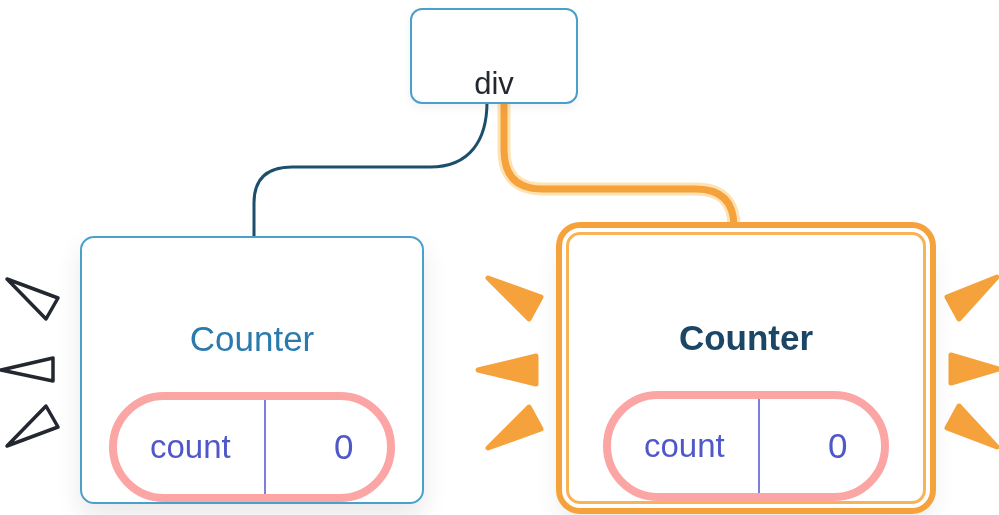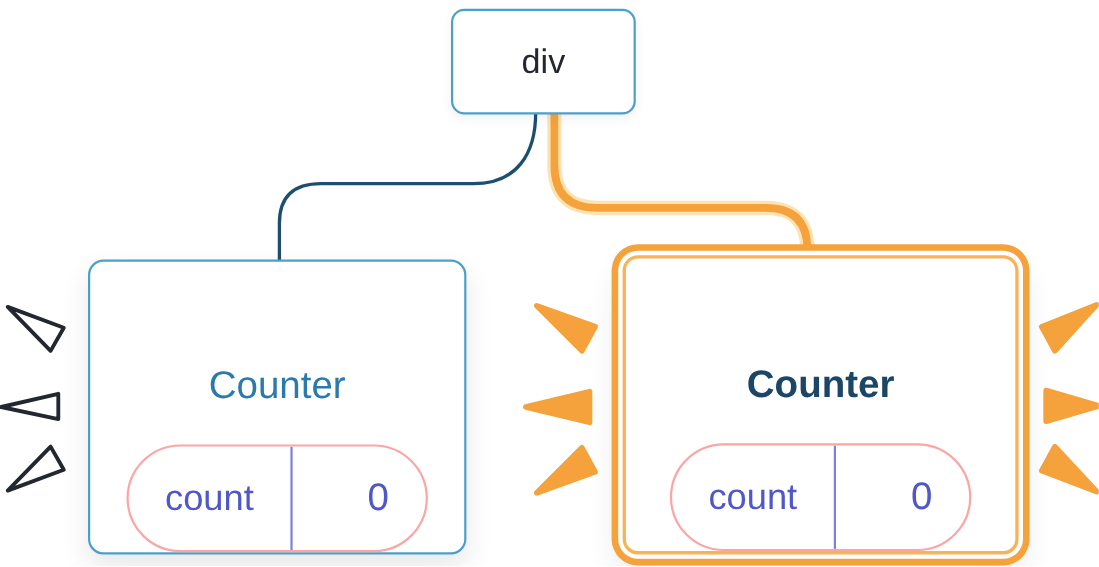--- a/index.html
+++ b/index.html
@@ -23,21 +23,21 @@
     pointer-events: none;
   }
   .node-root {
     position: absolute;
     left: 410px; top: 8px;
     width: 164px; height: 92px;
     background: #ffffff;
     border: 2.5px solid #4BA0CB;
     border-radius: 12px;
     display: flex;
-    align-items: center;
+    align-items: flex-end;
     justify-content: center;
     z-index: 2;
     box-shadow: 0 4px 10px rgba(35,39,47,0.06);
   }
   .node-root .root-label {
     font-size: 31px;
     color: #23272F;
   }
   .card {
     position: absolute;
@@ -71,21 +71,21 @@
     color: #2B7AAE;
     font-weight: 500;
   }
   .title-right {
     color: #1B4666;
     font-weight: 700;
   }
   .pill {
     width: 270px;
     height: 94px;
-    border: 2px solid #fca5a5;
+    border: 8px solid #fca5a5;
     border-radius: 999px;
     display: flex;
     align-items: stretch;
     overflow: hidden;
     background: #ffffff;
     gap: 35px;
   }
   .pill-key {
     flex: 1.7;
     display: flex;

